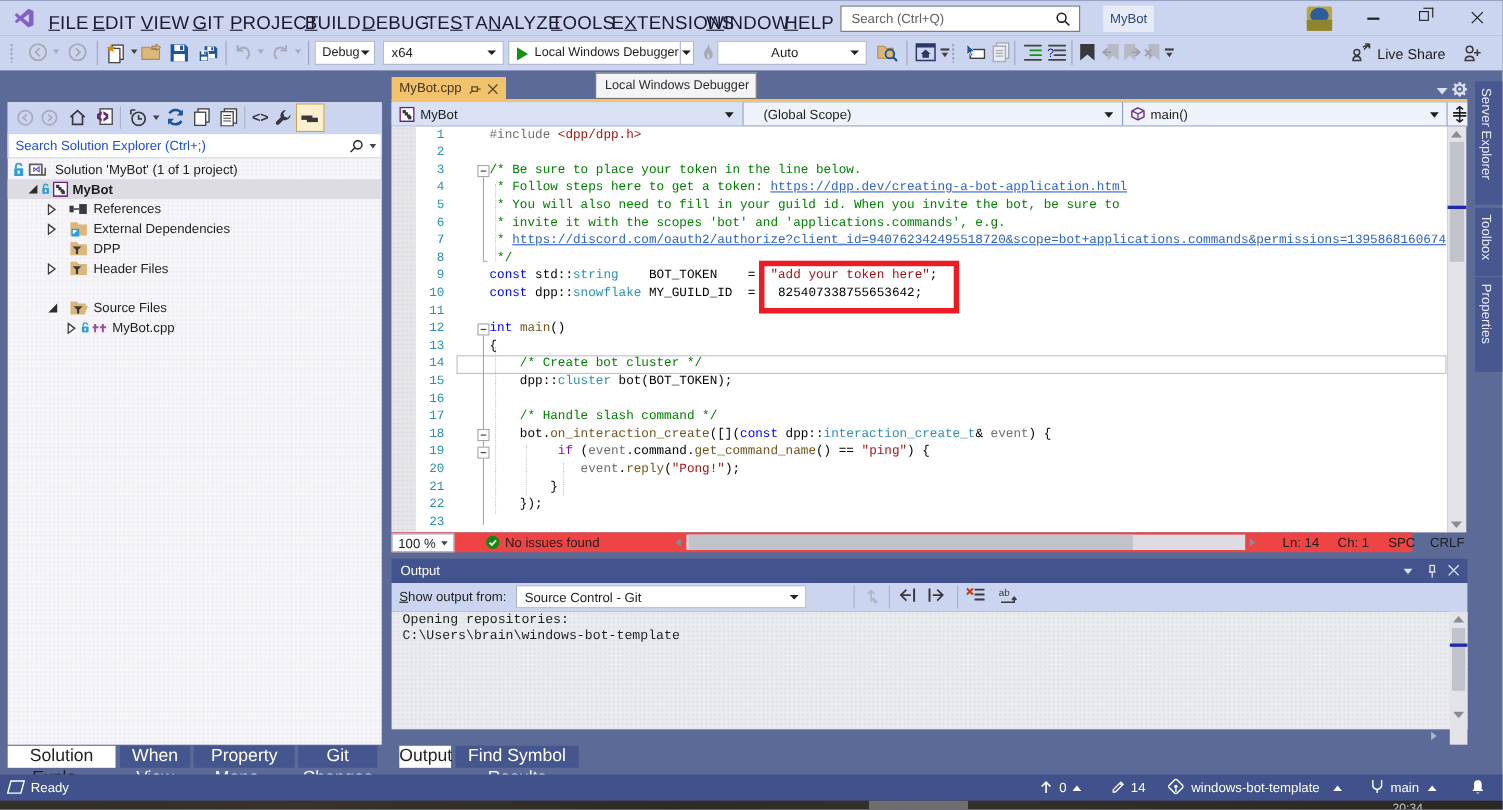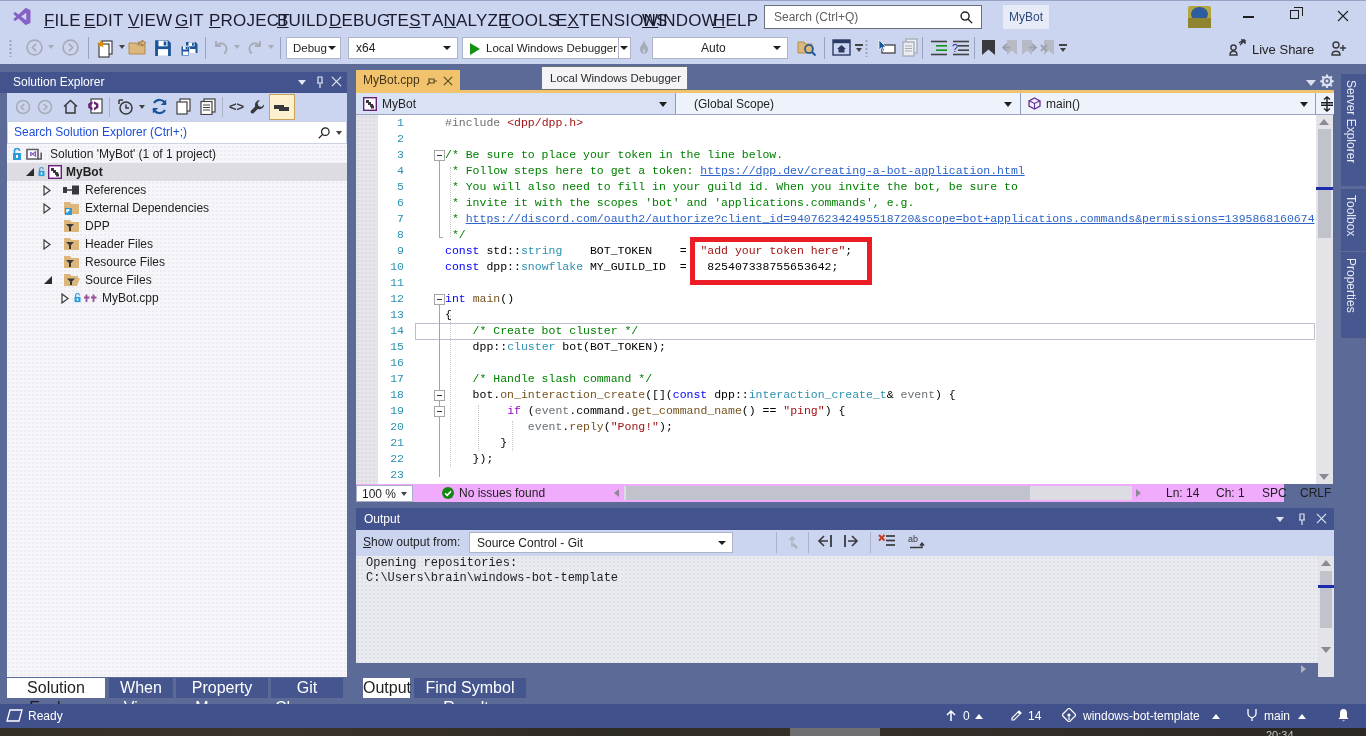--- a/index.html
+++ b/index.html
@@ -242,30 +242,20 @@
     <svg class="abs" style="left:1228px;top:7px" width="19" height="18" viewBox="0 0 19 18">
         <path d="M11 4 C13 2 16 2 17 4 M12 6 L17 1 M17 1 L17 5 M17 1 L13 1" fill="none" stroke="#38383d" stroke-width="1.4"></path>
         <path d="M2 16 C2 11 9 11 9 16 Z M5.5 6 A2.6 2.6 0 1 0 5.5 11.2 A2.6 2.6 0 1 0 5.5 6" fill="none" stroke="#38383d" stroke-width="1.4"></path>
       </svg>
     <div class="abs" style="left:1252px;top:10px;font-size:13px;color:#1e1e1e">Live Share</div>
     <svg class="abs" style="left:1330px;top:8px" width="18" height="17" viewBox="0 0 18 17">
         <path d="M2 15 C2 10 10 10 10 15 Z M6 2 A3 3 0 1 0 6 8 A3 3 0 1 0 6 2" fill="none" stroke="#38383d" stroke-width="1.4"></path>
         <path d="M13 5 L13 11 M10 8 L16 8" stroke="#38383d" stroke-width="1.4"></path>
       </svg>
   </div>
-  <div id="se-title">
-    <div class="abs" style="left:13px;top:3px;font-size:12px">Solution Explorer</div>
-    <div class="abs" style="left:298px;top:8px;width:0;height:0;border-left:4px solid transparent;border-right:4px solid transparent;border-top:5px solid #e4e8f2"></div>
-    <svg class="abs" style="left:314px;top:4px" width="12" height="13" viewBox="0 0 12 13">
-        <path d="M4 1 L8 1 L8 7 L4 7 Z M3 7 L9 7 M6 7 L6 12" stroke="#e4e8f2" stroke-width="1.2" fill="none"></path>
-      </svg>
-    <svg class="abs" style="left:331px;top:4px" width="11" height="11" viewBox="0 0 12 12">
-        <path d="M1 1 L11 11 M11 1 L1 11" stroke="#e4e8f2" stroke-width="1.3"></path>
-      </svg>
-  </div>
   <div id="se-panel">
     <div class="abs" style="left:0;top:0;width:340px;height:28px;background:#ccd5ef"></div>
     <svg class="abs" style="left:8px;top:6px" width="16" height="16" viewBox="0 0 16 16">
         <circle cx="8" cy="8" r="6.5" fill="none" stroke="#a7abb8" stroke-width="1.5"></circle>
         <path d="M9.3 5 L6 8 L9.3 11" fill="none" stroke="#a7abb8" stroke-width="1.5"></path>
       </svg>
     <svg class="abs" style="left:30px;top:6px" width="16" height="16" viewBox="0 0 16 16">
         <circle cx="8" cy="8" r="6.5" fill="none" stroke="#a7abb8" stroke-width="1.5"></circle>
         <path d="M6.7 5 L10 8 L6.7 11" fill="none" stroke="#a7abb8" stroke-width="1.5"></path>
       </svg>
@@ -380,27 +370,20 @@
     </div>
     <div class="treerow" style="top:142px">
       <svg class="abs" style="left:36px;top:4px" width="8" height="11" viewBox="0 0 8 11">
           <path d="M1 1 L7 5.5 L1 10 Z" fill="#f7f7fa" stroke="#3c3c3c" stroke-width="1.2"></path>
         </svg>
       <svg class="abs" style="left:56px;top:1px" width="17" height="16" viewBox="0 0 17 16">
           <path d="M1 2 L7 2 L8.5 4 L16 4 L16 14 L1 14 Z" fill="#dcb67a"></path>
           <path d="M3 6 L11 6 L8 9 L8 13 L6 13 L6 9 Z" fill="#38383d"></path>
         </svg>
       <span style="position:absolute;left:78px">Header Files</span>
-    </div>
-    <div class="treerow" style="top:160px">
-      <svg class="abs" style="left:56px;top:1px" width="17" height="16" viewBox="0 0 17 16">
-          <path d="M1 2 L7 2 L8.5 4 L16 4 L16 14 L1 14 Z" fill="#dcb67a"></path>
-          <path d="M3 6 L11 6 L8 9 L8 13 L6 13 L6 9 Z" fill="#38383d"></path>
-        </svg>
-      <span style="position:absolute;left:78px">Resource Files</span>
     </div>
     <div class="treerow" style="top:178px">
       <svg class="abs" style="left:36px;top:4px" width="10" height="10" viewBox="0 0 10 10">
           <path d="M9 1 L9 9 L1 9 Z" fill="#2b2b2b"></path>
         </svg>
       <svg class="abs" style="left:56px;top:1px" width="18" height="16" viewBox="0 0 18 16">
           <path d="M1 2 L7 2 L8.5 4 L15 4 L15 6 L17 6 L14 14 L1 14 Z" fill="#dcb67a"></path>
           <path d="M4 6.5 L12 6.5 L9 9.5 L9 13 L7 13 L7 9.5 Z" fill="#38383d"></path>
         </svg>
       <span style="position:absolute;left:78px">Source Files</span>
@@ -541,21 +524,21 @@
 
     <div class="abs" style="left:334px;top:122px;width:182px;height:48px;border:5px solid #ec1c24;z-index:10"></div>
   </div>
 
   <div class="abs" style="left:1316px;top:115px;width:17px;height:369px;background:#e3e3e8">
     <div class="abs" style="left:3px;top:4px;width:0;height:0;border-left:5px solid transparent;border-right:5px solid transparent;border-bottom:6px solid #8a8a94"></div>
     <div class="abs" style="left:2px;top:14px;width:13px;height:109px;background:#c0c3cc"></div>
     <div class="abs" style="left:0px;top:72px;width:17px;height:3px;background:#1b2bab"></div>
     <div class="abs" style="left:3px;top:359px;width:0;height:0;border-left:5px solid transparent;border-right:5px solid transparent;border-top:6px solid #8a8a94"></div>
   </div>
-  <div id="editor-bottom" class="abs" style="left:356px;top:484px;width:928px;height:18px;background:#f0abfc">
+  <div id="editor-bottom" class="abs" style="left:356px;top:484px;width:928px;height:18px;background:#ef4444">
     <div class="abs" style="left:0;top:1px;width:57px;height:17px;background:#fff;border:1px solid #a9aec4">
         <span class="abs" style="left:5px;top:1px;font-size:12px">100 %</span>
         <div class="abs" style="left:44px;top:6px;width:0;height:0;border-left:3.5px solid transparent;border-right:3.5px solid transparent;border-top:4px solid #424242"></div>
       </div>
     <svg class="abs" style="left:85px;top:2px" width="14" height="14" viewBox="0 0 14 14">
         <circle cx="7" cy="7" r="6" fill="#128712"></circle>
         <path d="M4 7.2 L6.2 9.4 L10 5.2" stroke="#fff" stroke-width="1.6" fill="none"></path>
       </svg>
     <div class="abs" style="left:103px;top:2px;font-size:12px">No issues found</div>
     <div class="abs" style="left:258px;top:5px;width:0;height:0;border-top:4px solid transparent;border-bottom:4px solid transparent;border-right:5px solid #8a8a94"></div>

